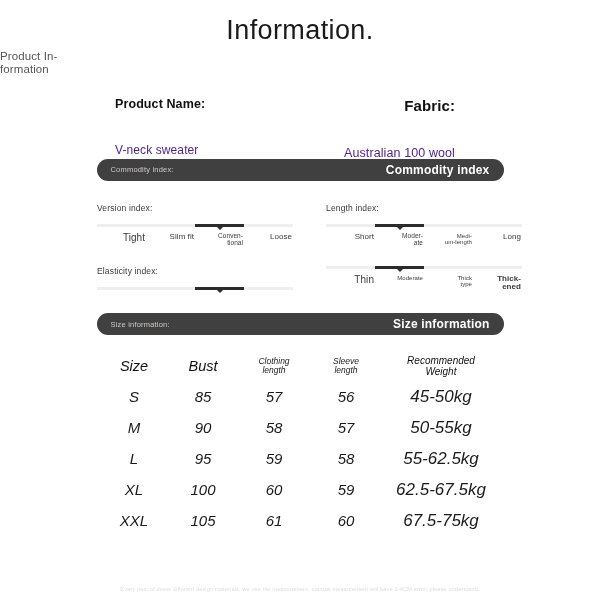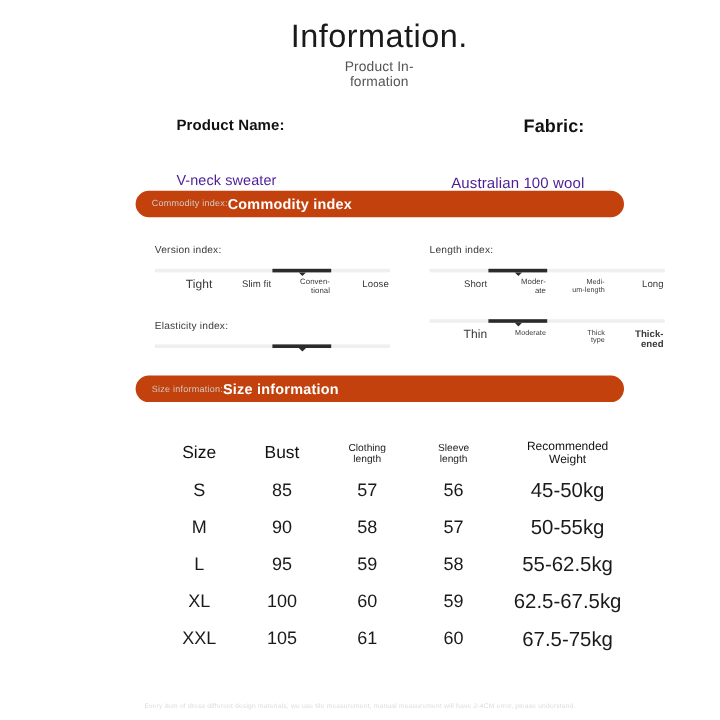--- a/index.html
+++ b/index.html
@@ -14,36 +14,34 @@
     color: #222222;
     overflow: hidden;
     position: relative;
   }
 
   .page {
     width: 600px;
     height: 600px;
     position: relative;
     box-sizing: border-box;
-    padding-left: 32px;
   }
 
   
   .title {
     text-align: center;
     font-size: 27px;
     font-weight: 400;
     letter-spacing: 0.4px;
     color: #1a1a1a;
     margin: 0;
     padding-top: 14px;
     line-height: 1.25;
   }
   .subtitle {
-    text-align: center;
     font-size: 11.5px;
     color: #555555;
     line-height: 1.18;
     margin: 2px 0 0 0;
     letter-spacing: 0.1px;
   }
   .subtitle span { display: block; }
 
   
   .meta {
@@ -68,26 +66,28 @@
     letter-spacing: 0.1px;
   }
   .meta-value.big { font-size: 12.5px; }
 
   
   .banner {
     position: relative;
     margin: 0 auto;
     width: 407px;
     height: 22px;
-    background: #c2410c;
+    background: #404040;
     border-radius: 11px;
     display: flex;
     align-items: center;
+    justify-content: space-between;
     padding: 0 14px;
     box-sizing: border-box;
+    gap: 20px;
   }
   .banner-small {
     font-size: 7.5px;
     color: #cfcac6;
     letter-spacing: 0.2px;
   }
   .banner-big {
     font-size: 12px;
     font-weight: 700;
     color: #ffffff;
@@ -153,22 +153,23 @@
   }
   .lbl.sz-lg { font-size: 10px; }
   .lbl.sz-md { font-size: 8px; }
   .lbl.sz-sm { font-size: 6.5px; }
   .lbl.sz-xs { font-size: 6px; }
   .lbl.bold  { font-weight: 700; }
   .lbl span { display: block; }
 
   
   .table-wrap {
-    margin-top: 28px;
+    margin-top: 16px;
     padding: 0 100px;
+    font-style: italic;
   }
   table.size-table {
     width: 400px;
     border-collapse: collapse;
     table-layout: fixed;
   }
   table.size-table th,
   table.size-table td {
     text-align: center;
     vertical-align: middle;

